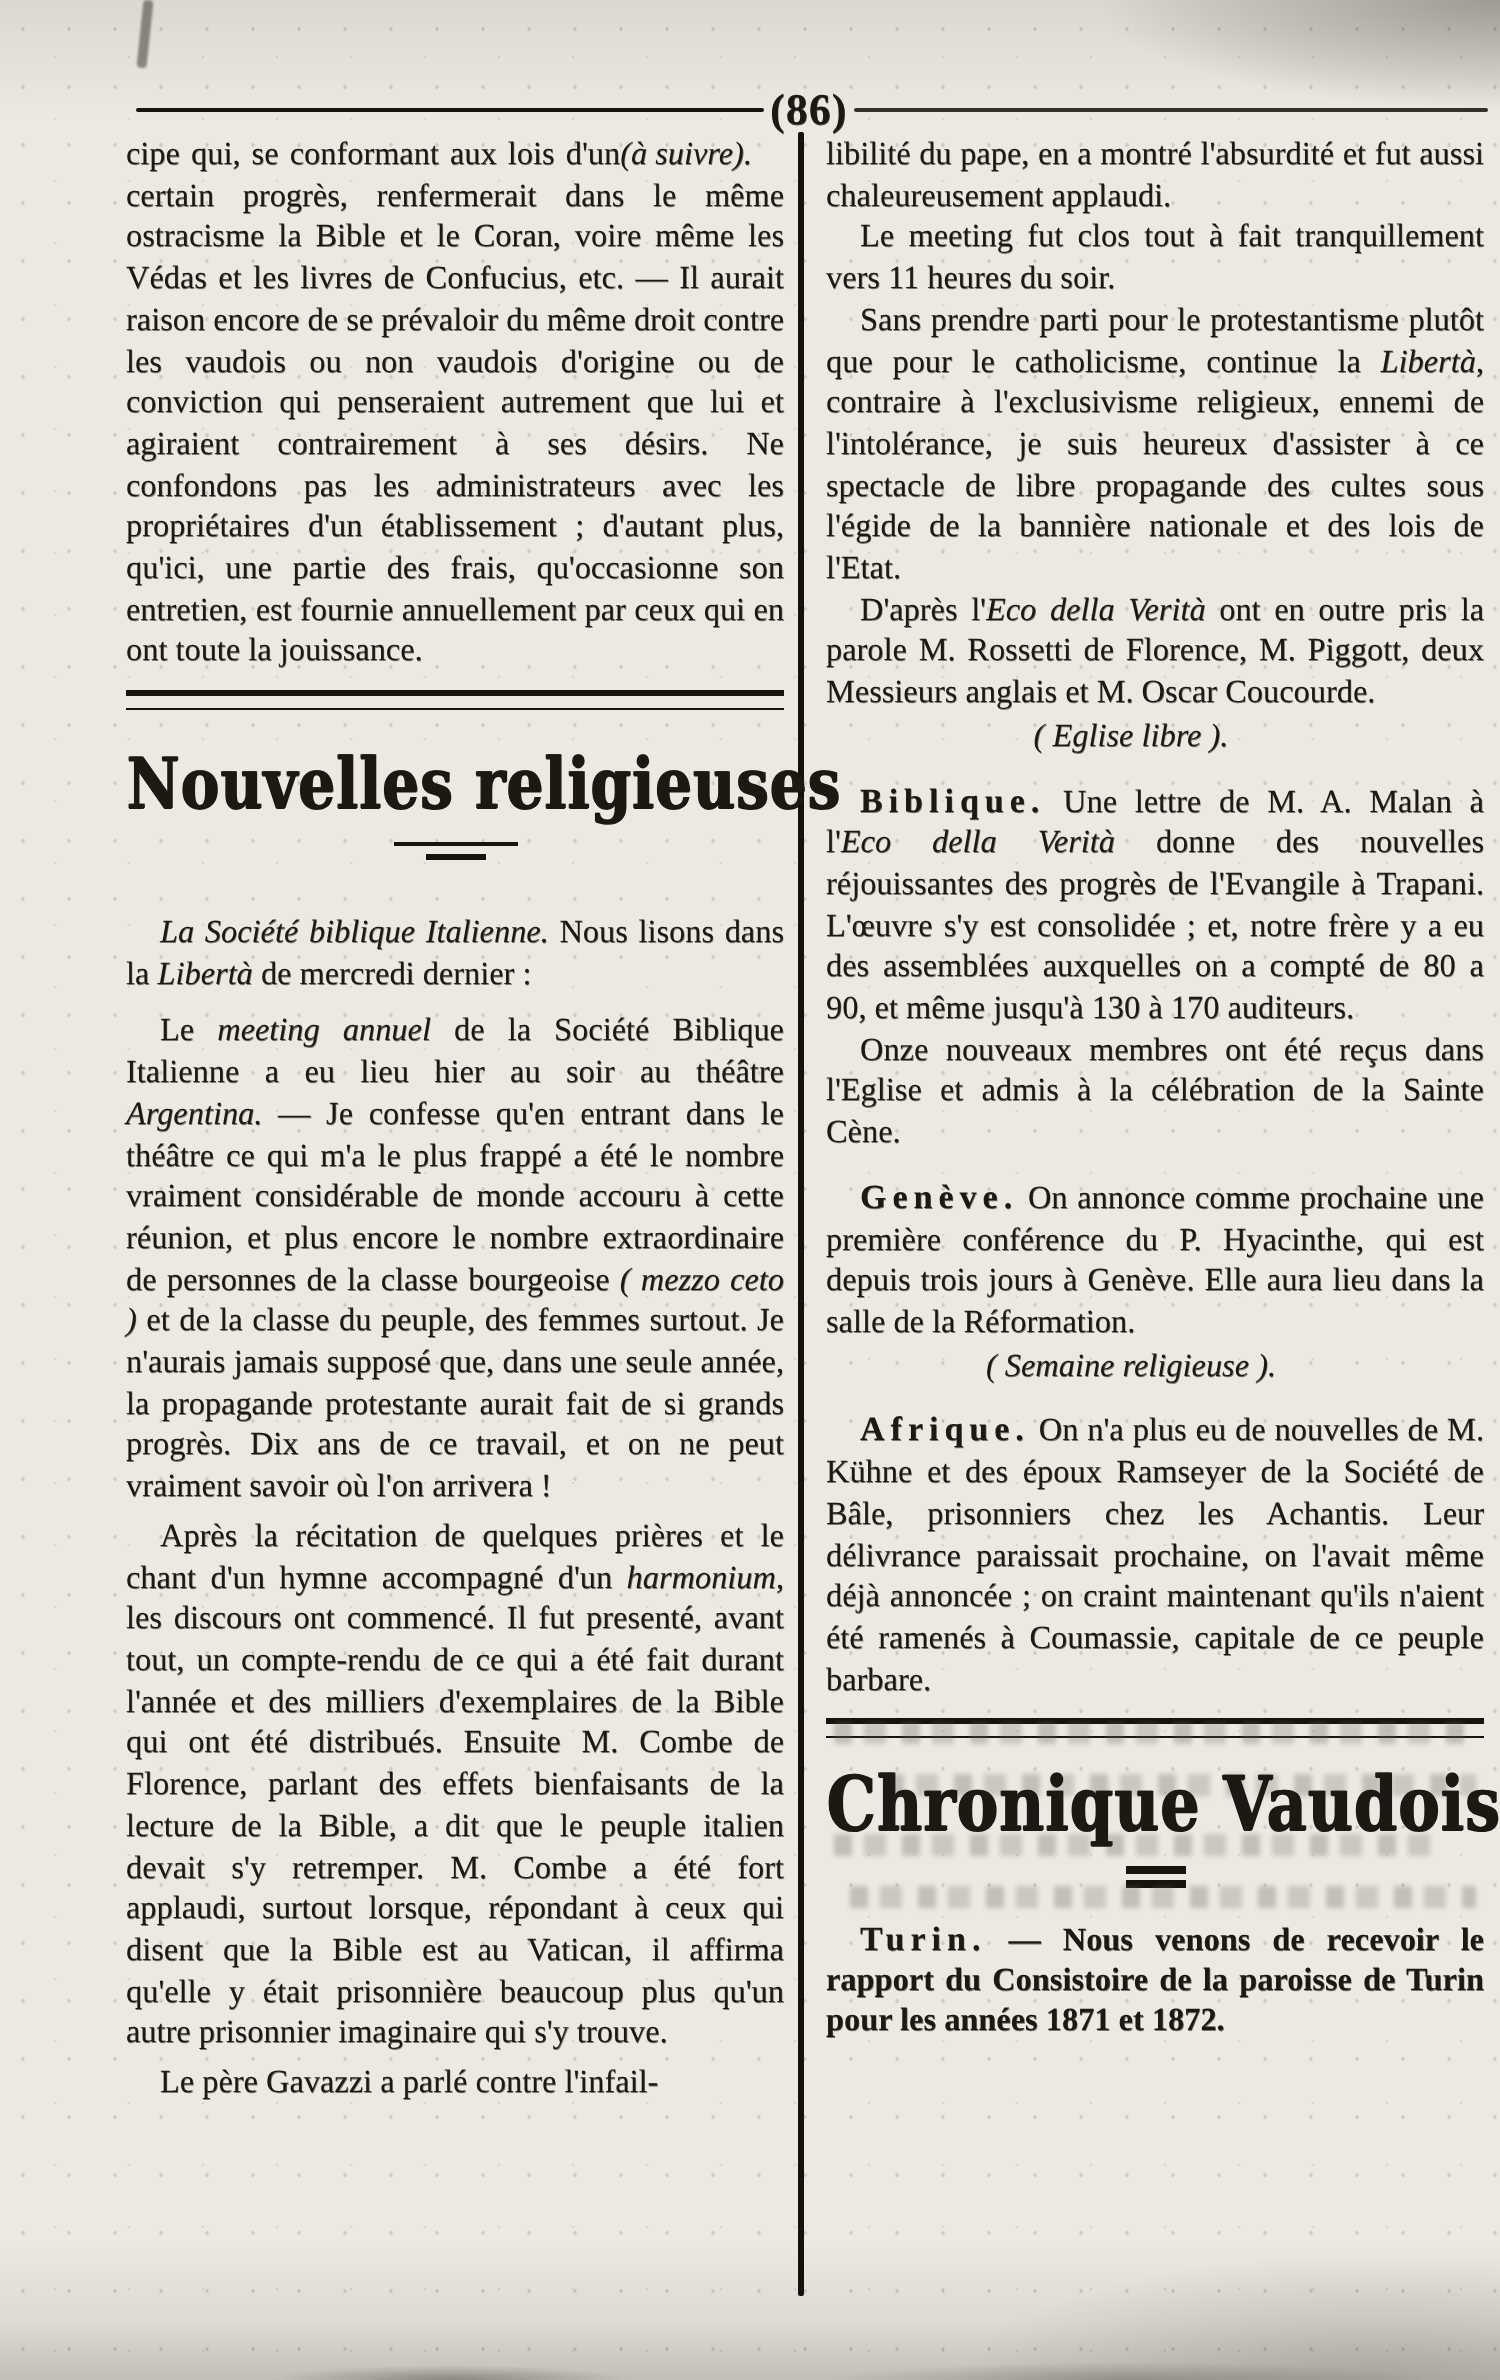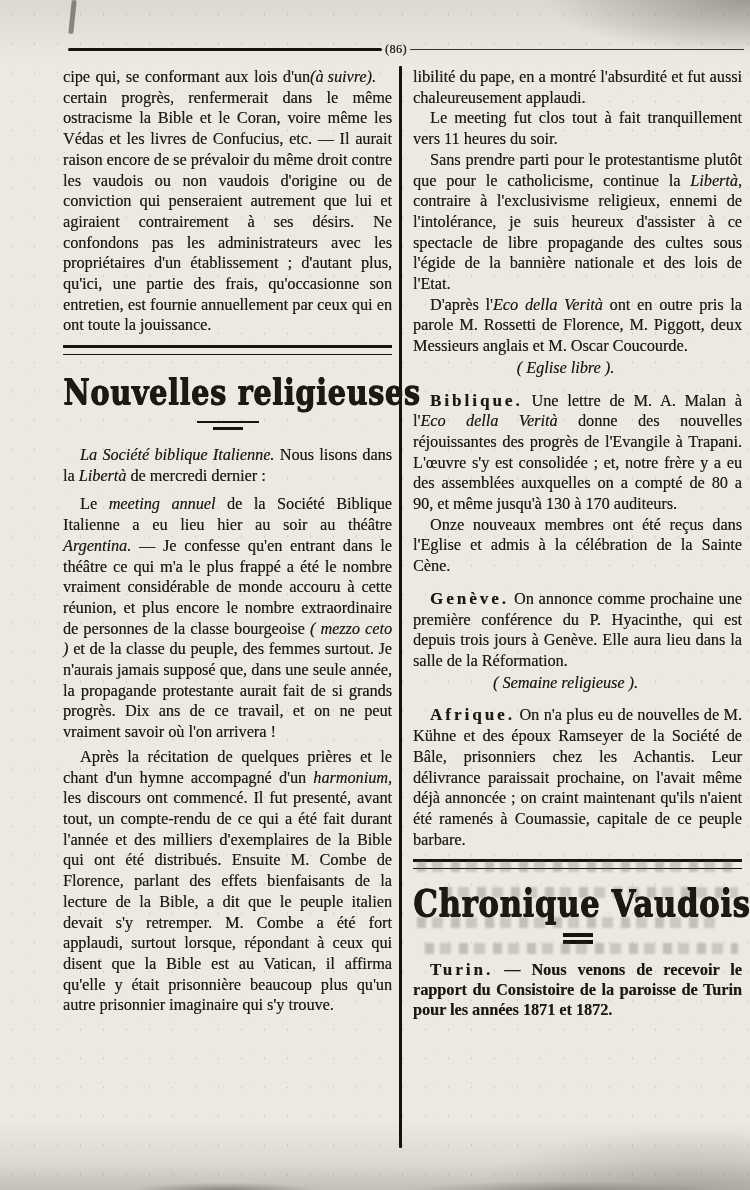--- a/index.html
+++ b/index.html
@@ -20,21 +20,21 @@
     background-image:
       radial-gradient(rgba(45,42,36,.16) 0.6px, transparent 1px),
       radial-gradient(rgba(45,42,36,.10) 0.5px, transparent 0.9px);
     background-size:23px 29px, 37px 31px;
     background-position:0 0, 9px 13px;
   }
   
   .header{position:absolute;top:42px;left:0;right:0;display:flex;align-items:center;}
   .hrule-left{height:2.4px;background:#17130d;width:314px;margin-left:68px;border-radius:2px;}
   .hrule-right{height:1.7px;background:#34302a;flex:1;margin-right:6px;border-radius:2px;}
-  .pagenum{font-size:12px;font-weight:normal;padding:0 3px;letter-spacing:.5px;
+  .pagenum{font-size:22px;font-weight:bold;padding:0 3px;letter-spacing:.5px;
            text-shadow:.3px .3px 0 rgba(28,24,19,.75);}
   
   .vdivider{position:absolute;left:399px;top:66px;height:1082px;width:3px;background:#15110b;border-radius:1px;}
   .col{position:absolute;top:67px;font-size:16.2px;line-height:20.7px;text-align:justify;
        text-shadow:.3px .3px 0 rgba(28,24,19,.55);}
   .col-left{left:63px;width:329px;}
   .col-right{left:413px;width:329px;}
   p{margin:0;}
   .indent{text-indent:17px;}
   .it{font-style:italic;}
@@ -49,21 +49,21 @@
   .gothic-left{font-size:29px;margin-top:16px;height:44px;line-height:44px;}
   .gothic-right{font-size:31px;margin-top:12px;height:46px;line-height:46px;position:relative;z-index:1;}
   .head-dash{display:flex;flex-direction:column;align-items:center;gap:3.5px;margin-top:6px;}
   .head-dash .bar1{width:62px;height:2px;background:#17130d;}
   .head-dash .bar2{width:30px;height:3.4px;background:#17130d;}
   .double-rule{margin-top:9px;height:6px;border-top:3px solid #17130d;border-bottom:1.6px solid #17130d;}
   
   .sect{font-weight:bold;letter-spacing:3px;font-size:17px;}
   .section{margin-top:12px;}
   .attribution{text-align:center;font-style:italic;padding-right:24px;margin-top:1px;}
-  .intro{margin-top:15px;}
+  .intro{margin-top:26px;}
   .mt8{margin-top:8px;}
   .mt4{margin-top:4px;}
   .turin{font-weight:bold;line-height:20px;margin-top:16px;position:relative;z-index:1;}
   
   .chronique{position:relative;}
   .bleed{position:absolute;left:4px;right:4px;height:11px;filter:blur(1.3px);opacity:.42;pointer-events:none;
     background:repeating-linear-gradient(90deg, rgba(105,100,90,.75) 0 9px, rgba(105,100,90,0) 9px 15px, rgba(105,100,90,.6) 15px 26px, rgba(105,100,90,0) 26px 34px);}
   .bleed.b1{top:2px;} .bleed.b2{top:28px;left:30px;} .bleed.b3{top:58px;right:20px;} .bleed.b4{top:84px;left:12px;}
   .mark-topleft{position:absolute;left:70px;top:0px;width:5px;height:34px;background:#403c34;opacity:.55;
     border-radius:2px;transform:rotate(6deg);filter:blur(.4px);}
@@ -98,20 +98,21 @@
       <span class="bar1"></span>
       <span class="bar2"></span>
     </div>
 
     <p class="intro indent"><span class="it">La Société biblique Italienne.</span><span> Nous lisons dans la </span><span class="it">Libertà</span><span> de mercredi dernier :</span></p>
 
     <p class="mt8 indent"><span>Le </span><span class="it">meeting annuel</span><span> de la Société Biblique Italienne a eu lieu hier au soir au théâtre </span><span class="it">Argentina.</span><span> — Je confesse qu'en entrant dans le théâtre ce qui m'a le plus frappé a été le nombre vraiment considérable de monde accouru à cette réunion, et plus encore le nombre extraordinaire de personnes de la classe bourgeoise </span><span class="it">( mezzo ceto )</span><span> et de la classe du peuple, des femmes surtout. Je n'aurais jamais supposé que, dans une seule année, la propagande protestante aurait fait de si grands progrès. Dix ans de ce travail, et on ne peut vraiment savoir où l'on arrivera !</span></p>
 
     <p class="mt4 indent"><span>Après la récitation de quelques prières et le chant d'un hymne accompagné d'un </span><span class="it">harmonium</span><span>, les discours ont commencé. Il fut presenté, avant tout, un compte-rendu de ce qui a été fait durant l'année et des milliers d'exemplaires de la Bible qui ont été distribués. Ensuite M. Combe de Florence, parlant des effets bienfaisants de la lecture de la Bible, a dit que le peuple italien devait s'y retremper. M. Combe a été fort applaudi, surtout lorsque, répondant à ceux qui disent que la Bible est au Vatican, il affirma qu'elle y était prisonnière beaucoup plus qu'un autre prisonnier imaginaire qui s'y trouve.</span></p>
 
+    <p class="mt4 indent"><span>Le père Gavazzi a parlé contre l'infail-</span></p>
   </div>
 
   <div class="col col-right">
 
     <p><span>libilité du pape, en a montré l'absurdité et fut aussi chaleureusement applaudi.</span></p>
 
     <p class="indent"><span>Le meeting fut clos tout à fait tranquillement vers 11 heures du soir.</span></p>
 
     <p class="indent"><span>Sans prendre parti pour le protestantisme plutôt que pour le catholicisme, continue la </span><span class="it">Libertà</span><span>, contraire à l'exclusivisme religieux, ennemi de l'intolérance, je suis heureux d'assister à ce spectacle de libre propagande des cultes sous l'égide de la bannière nationale et des lois de l'Etat.</span></p>
 

